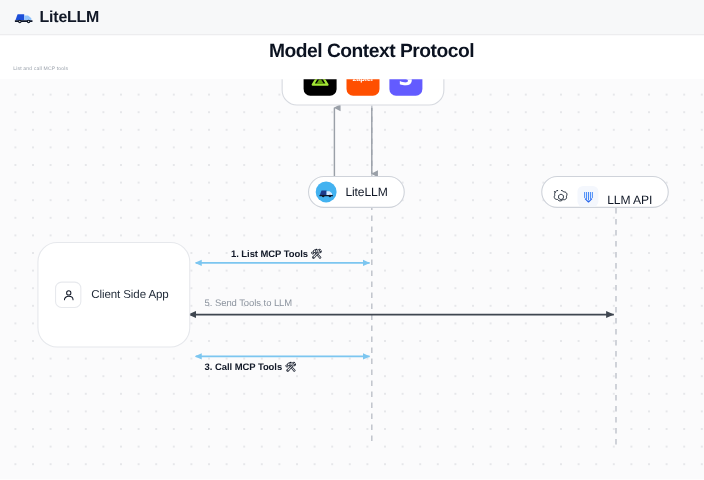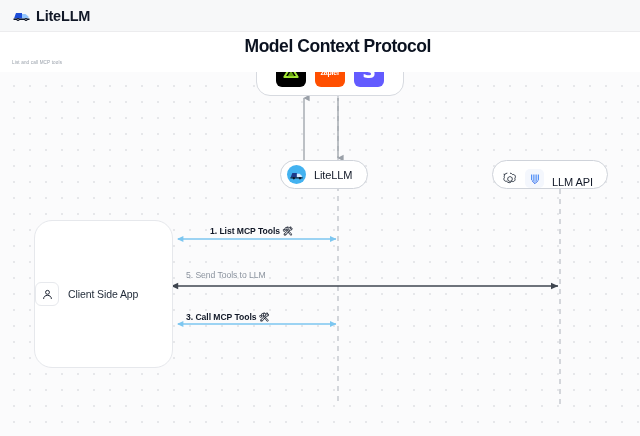--- a/index.html
+++ b/index.html
@@ -205,27 +205,28 @@
   .api-badge.anthropic {
     background: #f4f7fd;
   }
 
   
   #client-node {
     position: absolute;
     left: 34px;
     top: 148px;
     width: 139px;
-    height: 148px;
+    height: 96px;
     background: #ffffff;
     border: 1.2px solid #e6e8ec;
     border-radius: 18px;
     display: flex;
     align-items: center;
     box-sizing: border-box;
+    padding-left: 15px;
     gap: 9px;
   }
   #client-node .node-label {
     font-size: 10.5px;
     font-weight: 500;
     color: #1f2937;
     letter-spacing: -0.1px;
   }
   .person-badge {
     width: 22px; height: 22px;
@@ -244,21 +245,21 @@
     font-size: 8.6px;
     font-weight: 600;
     letter-spacing: -0.05px;
     white-space: nowrap;
     background: transparent;
   }
   .edge-label.dark { color: #111827; }
   .edge-label.muted { color: #8b939e; font-weight: 500; }
   #label-1 { left: 186px; top: 154px; margin-left: 24px; }
   #label-2 { left: 186px; top: 198px; }
-  #label-3 { left: 186px; top: 240px; }
+  #label-3 { left: 186px; top: 256px; }
   .tool-emoji {
     font-family: "DejaVu Sans", sans-serif;
     font-size: 8.5px;
   }
 </style>
 </head>
 <body>
 
 <div id="topbar">
   <div id="brand">

